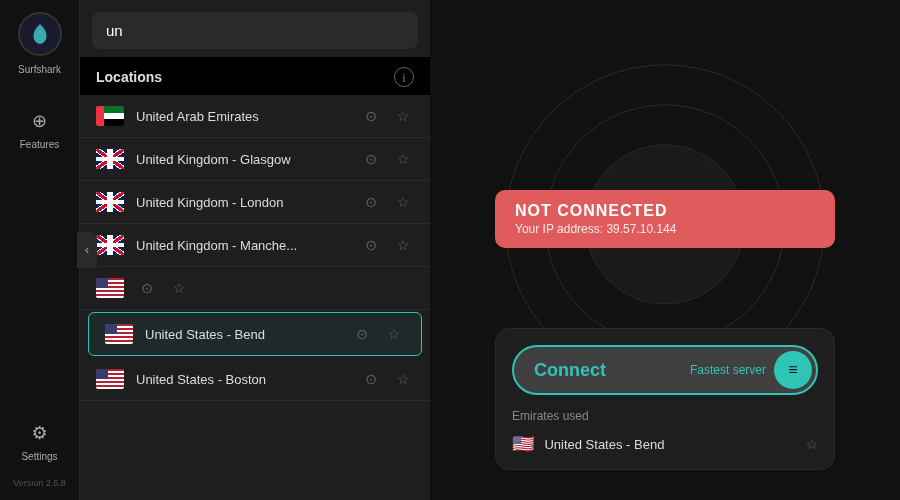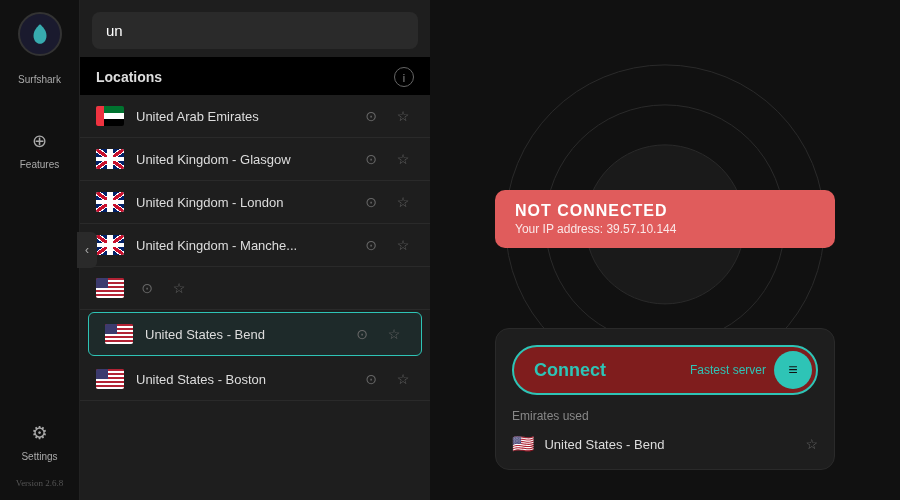--- a/index.html
+++ b/index.html
@@ -14,21 +14,21 @@
     }
 
     
     .sidebar {
       width: 80px;
       background: #111;
       display: flex;
       flex-direction: column;
       align-items: center;
       padding: 12px 0;
-      gap: 14px;
+      gap: 4px;
       border-right: 1px solid #222;
       flex-shrink: 0;
     }
     .sidebar-logo {
       width: 44px;
       height: 44px;
       background: #1a1a2e;
       border-radius: 50%;
       display: flex;
       align-items: center;
@@ -65,21 +65,20 @@
       color: #aaa;
     }
     .sidebar-bottom {
       margin-top: auto;
     }
     .sidebar-version {
       font-size: 9px;
       color: #555;
       margin-top: 8px;
       text-align: center;
-      font-family: Liberation Serif, serif;
     }
     .collapse-btn {
       position: absolute;
       left: 77px;
       top: 50%;
       transform: translateY(-50%);
       width: 20px;
       height: 36px;
       background: #2a2a2a;
       border-radius: 0 6px 6px 0;
@@ -273,21 +272,21 @@
       width: 340px;
       background: #1e1e1e;
       border-radius: 14px;
       padding: 16px 16px 14px 16px;
       z-index: 5;
       border: 1px solid #2a2a2a;
     }
     .connect-row {
       display: flex;
       align-items: center;
-      background: #7f1d1d;
+      background: #404040;
       border-radius: 30px;
       padding: 4px 4px 4px 20px;
       margin-bottom: 14px;
       border: 2px solid #2ec4b6;
     }
     .connect-label {
       font-size: 18px;
       font-weight: 700;
       color: #2ec4b6;
       flex: 1;

